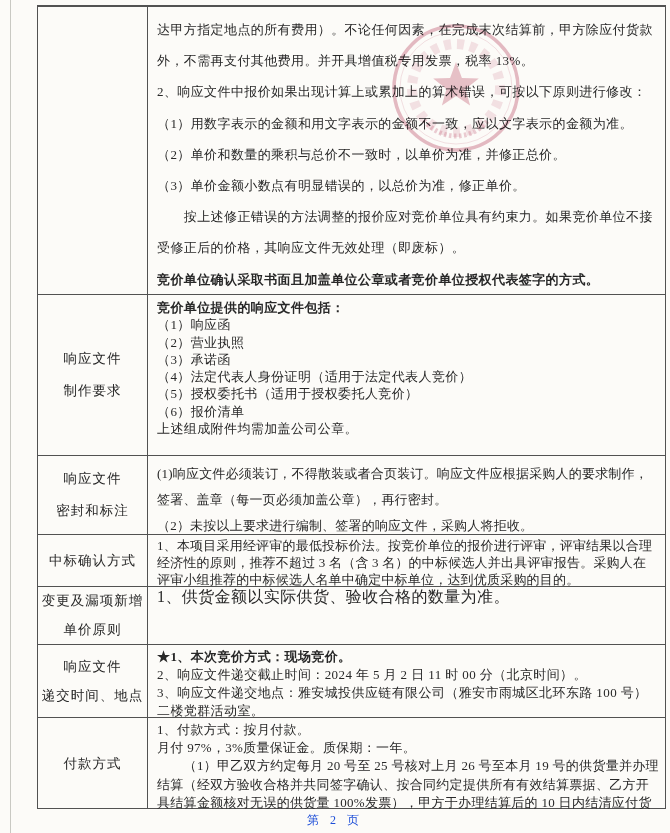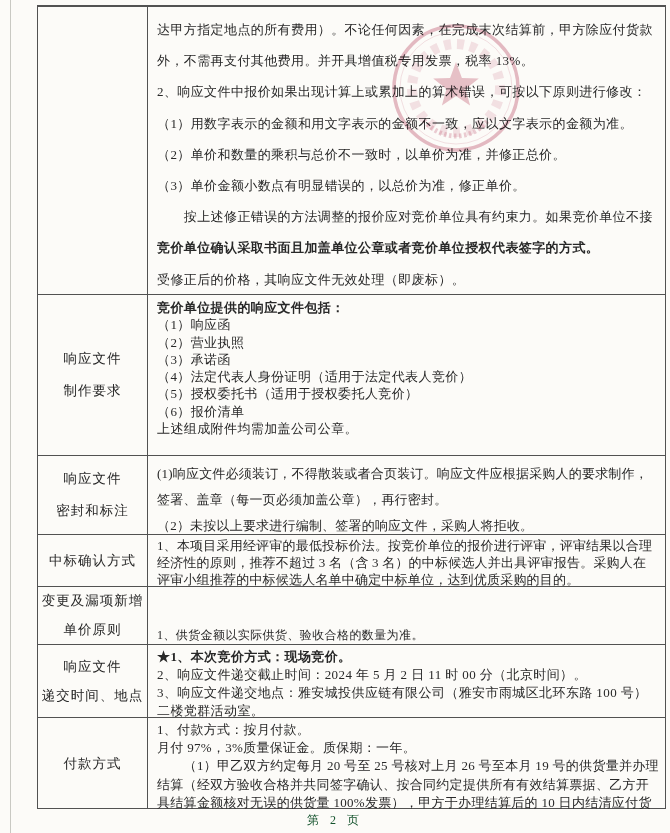--- a/index.html
+++ b/index.html
@@ -25,48 +25,48 @@
   .g18{gap:18px;} .g14{gap:15px;}
   .content-cell{flex:1;min-width:0;box-sizing:border-box;padding-left:9px;padding-right:4px;overflow:hidden;}
   .line{white-space:nowrap;overflow:hidden;}
   .b{font-weight:bold;}
   .u{text-underline-offset:3px;}
   
   .r0{height:288px;} .r0 .content-cell{padding-top:7px;font-size:13px;line-height:31.2px;letter-spacing:0.4px;}
   .r1{height:161px;} .r1 .content-cell{padding-top:4px;font-size:13px;line-height:17.3px;letter-spacing:0.4px;}
   .r2{height:79px;}  .r2 .content-cell{padding-top:5px;font-size:13px;line-height:26px;letter-spacing:0.2px;}
   .r3{height:52px;}  .r3 .content-cell{padding-top:2px;font-size:13px;line-height:17px;letter-spacing:0.2px;}
-  .r4{height:58px;}  .r4 .content-cell{display:flex;align-items:flex-end;font-size:12px;letter-spacing:0.4px;}
+  .r4{height:58px;}  .r4 .content-cell{display:flex;align-items:flex-start;font-size:16px;letter-spacing:0.4px;}
   .r5{height:73px;}  .r5 .content-cell{padding-top:3px;font-size:13px;line-height:18px;letter-spacing:0.4px;}
   .r6{height:91px;}  .r6 .content-cell{padding-top:3px;font-size:13px;line-height:18.2px;letter-spacing:0.3px;}
   .seal{position:absolute;left:372px;top:14px;mix-blend-mode:multiply;pointer-events:none;}
   .footer{
     position:absolute;left:0;right:0;top:812px;text-align:center;
-    font-size:12px;letter-spacing:4px;color:#14532d;
+    font-size:12px;letter-spacing:4px;color:#1d4ed8;
   }
 </style>
 </head>
 <body>
 
 <div class="page-edge"></div>
 
 <div class="doc-table">
 
   <div class="row r0">
     <div class="label-cell"></div>
     <div class="content-cell">
       <div class="line">达甲方指定地点的所有费用）。不论任何因素，在完成末次结算前，甲方除应付货款</div>
       <div class="line">外，不需再支付其他费用。并开具增值税专用发票，税率 13%。</div>
       <div class="line">2、响应文件中报价如果出现计算上或累加上的算术错误，可按以下原则进行修改：</div>
       <div class="line">（1）用数字表示的金额和用文字表示的金额不一致，应以文字表示的金额为准。</div>
       <div class="line">（2）单价和数量的乘积与总价不一致时，以单价为准，并修正总价。</div>
       <div class="line">（3）单价金额小数点有明显错误的，以总价为准，修正单价。</div>
       <div class="line">　　按上述修正错误的方法调整的报价应对竞价单位具有约束力。如果竞价单位不接</div>
+      <div class="line">受修正后的价格，其响应文件无效处理（即废标）。</div>
       <div class="line b">竞价单位确认采取书面且加盖单位公章或者竞价单位授权代表签字的方式。</div>
-      <div class="line">受修正后的价格，其响应文件无效处理（即废标）。</div>
     </div>
   </div>
 
   <div class="row r1">
     <div class="label-cell g18">
       <div class="lbl">响应文件</div>
       <div class="lbl">制作要求</div>
     </div>
     <div class="content-cell">
       <div class="line b">竞价单位提供的响应文件包括：</div>

